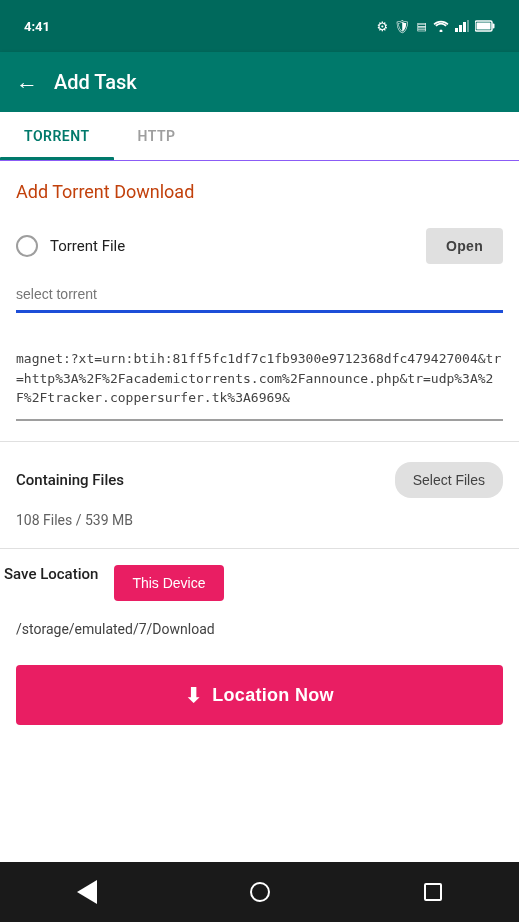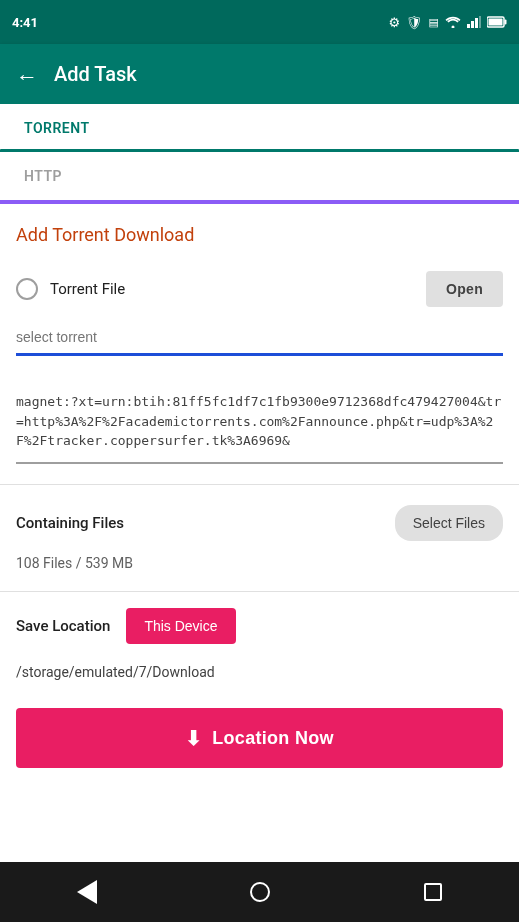--- a/index.html
+++ b/index.html
@@ -9,25 +9,25 @@
       font-family: 'Roboto', Arial, sans-serif;
       background: #f5f5f5;
       overflow: hidden;
       display: flex;
       flex-direction: column;
     }
 
     
     .status-bar {
       background: #00695c;
-      height: 44px;
+      height: 52px;
       display: flex;
       align-items: center;
       justify-content: space-between;
-      padding: 0 12px;
+      padding: 0 24px;
       color: white;
     }
     .status-time {
       font-size: 13px;
       font-weight: bold;
     }
     .status-icons {
       display: flex;
       align-items: center;
       gap: 6px;
@@ -58,23 +58,22 @@
     
     .content {
       flex: 1;
       background: white;
       overflow-y: auto;
     }
 
     
     .tabs {
       display: flex;
-      border-bottom: 4px solid #8b5cf6;
+      border-bottom: 1px solid #8b5cf6;
       background: white;
-      flex-direction: column;
     }
     .tab {
       padding: 16px 24px;
       font-size: 14px;
       font-weight: 600;
       color: #9e9e9e;
       cursor: pointer;
       letter-spacing: 0.5px;
       position: relative;
     }
@@ -211,22 +210,21 @@
 
     .files-info {
       padding: 6px 16px 16px;
       font-size: 14px;
       color: #616161;
     }
 
     
     .save-location-row {
       display: flex;
-      align-items: center;
-      padding: 12px 16px;
+      padding: 12px 4px;
       gap: 16px;
     }
     .save-location-label {
       font-size: 15px;
       color: #212121;
       font-weight: 500;
     }
     .btn-this-device {
       background: #e91e63;
       border: none;

